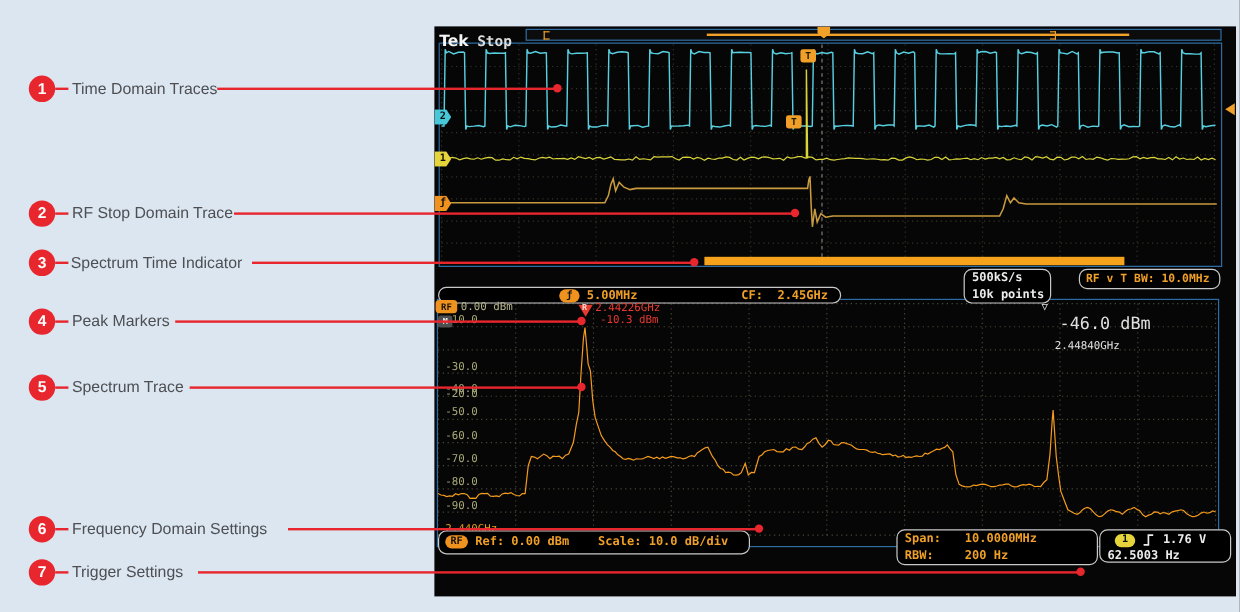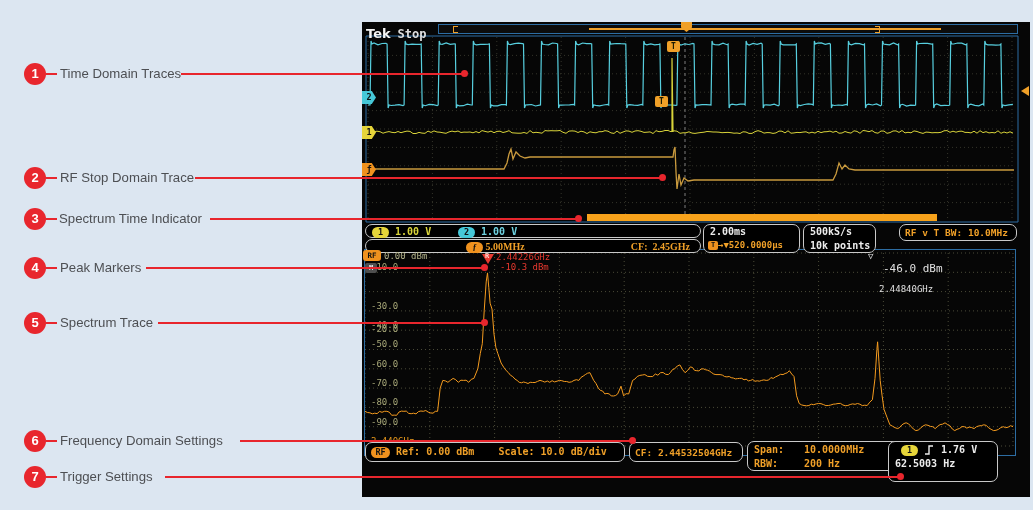--- a/index.html
+++ b/index.html
@@ -61,21 +61,21 @@
   .ytick{position:absolute;left:9px;font-size:9px;color:#a8a878;z-index:3;}
   .startfreq{position:absolute;left:9px;top:414px;font-size:9px;color:#e8991c;z-index:3;}
 
   .mk-r-tri{position:absolute;left:120px;top:232px;width:0;height:0;z-index:4;
             border-left:6px solid transparent;border-right:6px solid transparent;border-top:10px solid #e8392f;}
   .mk-r-letter{position:absolute;left:123px;top:230px;font-size:7px;font-weight:bold;color:#ffd9d0;z-index:5;}
   .mk-r-f{position:absolute;left:134px;top:230px;font-size:9px;color:#e8392f;z-index:4;white-space:nowrap;}
   .mk-r-a{position:absolute;left:138px;top:240px;font-size:9px;color:#e8392f;z-index:4;white-space:nowrap;}
   .mk-a-tri{position:absolute;left:506px;top:229px;font-size:9px;color:#e0e0e0;z-index:4;}
   .mk-a-f{position:absolute;left:517px;top:230px;font-size:9px;color:#e0e0e0;z-index:4;white-space:nowrap;margin-top:32px;}
-  .mk-a-a{position:absolute;left:521px;top:240px;font-size:11px;color:#e0e0e0;z-index:4;white-space:nowrap;}
+  .mk-a-a{position:absolute;left:521px;top:240px;font-size:14px;color:#e0e0e0;z-index:4;white-space:nowrap;}
 </style>
 </head>
 <body>
 
 <div class="page">
 
   <div class="co-circle" style="left:24px;top:63px;">1</div>
   <div class="co-stub" style="left:46px;top:73px;width:11px;"></div>
   <div class="co-label" style="left:60px;top:66px;">Time Domain Traces</div>
   <div class="co-line" style="left:181px;top:73px;width:283px;"></div>
@@ -183,37 +183,27 @@
     <div class="tbadge a">T</div>
     <div class="tbadge b">T</div>
 
     <div class="chbadge" style="top:69px;background:#46c8d8;">2</div>
     <div class="chbadge" style="top:104px;background:#e6d53a;">1</div>
     <div class="chbadge" style="top:141px;background:#f0921e;">ƒ</div>
     <div class="edge-arrow"></div>
 
     <div class="specbar"></div>
 
-    <div class="rbox" style="left:3px;top:202px;width:336px;height:14px;">
-      <span class="rrow" style="left:6px;top:1px;"><span class="pill y">1</span>
-        <span class="t1">1.00 V</span></span>
-      <span class="rrow" style="left:92px;top:1px;"><span class="pill c">2</span>
-        <span class="t2">1.00 V</span></span>
-    </div>
-
-    <div class="rbox" style="left:3px;top:217px;width:336px;height:14px;font-family:Liberation Serif, serif;">
+
+    <div class="rbox" style="left:3px;top:217px;width:336px;height:14px;">
       <span class="rrow" style="left:100px;top:1px;"><span class="pill o">ƒ</span>
         <span class="torange">5.00MHz</span></span>
       <span class="rrow torange" style="right:10px;top:1px;"><span>CF:</span>&nbsp;&nbsp;<span>2.45GHz</span></span>
     </div>
 
-    <div class="rbox" style="left:341px;top:202px;width:97px;height:29px;">
-      <span class="rrow twhite" style="left:6px;top:1px;">2.00ms</span>
-      <span class="rrow torange" style="left:4px;top:15px;font-size:9px;"><span class="pill o" style="width:10px;height:9px;line-height:9px;font-size:7px;border-radius:2px;">T</span><span>→▼</span><span>520.0000µs</span></span>
-    </div>
 
     <div class="rbox" style="left:441px;top:202px;width:73px;height:29px;">
       <span class="rrow twhite" style="left:6px;top:1px;">500kS/s</span>
       <span class="rrow twhite" style="left:6px;top:15px;">10k points</span>
     </div>
 
     <div class="rbox" style="left:537px;top:202px;width:118px;height:17px;">
       <span class="rrow torange" style="left:5px;top:2px;font-size:9.5px;">RF v T BW: 10.0MHz</span>
     </div>
 
@@ -238,30 +228,27 @@
     <div class="mk-r-a">-10.3 dBm</div>
     <div class="mk-a-tri">▽</div>
     <div class="mk-a-f">2.44840GHz</div>
     <div class="mk-a-a">-46.0 dBm</div>
 
     <div class="rbox" style="left:3px;top:420px;width:260px;height:20px;">
       <span class="rrow" style="left:5px;top:3px;"><span class="pill o" style="width:19px;">RF</span>
         <span class="torange">Ref: 0.00 dBm</span>&nbsp;&nbsp;&nbsp;
         <span class="torange">Scale: 10.0 dB/div</span></span>
     </div>
-    <div class="rbox" style="left:267px;top:420px;width:114px;height:20px;">
-      <span class="rrow torange" style="left:5px;top:4px;font-size:9.5px;">CF: 2.44532504GHz</span>
-    </div>
     <div class="rbox" style="left:385px;top:419px;width:168px;height:30px;">
       <span class="rrow torange" style="left:6px;top:2px;"><span>Span:</span></span>
       <span class="rrow torange" style="left:56px;top:2px;">10.0000MHz</span>
       <span class="rrow torange" style="left:6px;top:16px;">RBW:</span>
       <span class="rrow torange" style="left:56px;top:16px;">200 Hz</span>
     </div>
-    <div class="rbox" style="left:526px;top:419px;width:110px;height:41px;">
+    <div class="rbox" style="left:554px;top:419px;width:110px;height:28px;">
       <span class="rrow" style="left:12px;top:2px;"><span class="pill y">1</span>
         <svg width="11" height="12" style="vertical-align:middle;">
           <path d="M1,10 L5,10 L5,2 L9,2" stroke="#ececec" stroke-width="1.4" fill="none"></path>
           </svg>
         <span class="twhite">1.76 V</span></span>
       <span class="rrow twhite" style="left:6px;top:16px;text-align:right;">62.5003 Hz</span>
     </div>
   </div>
 </div>
 

